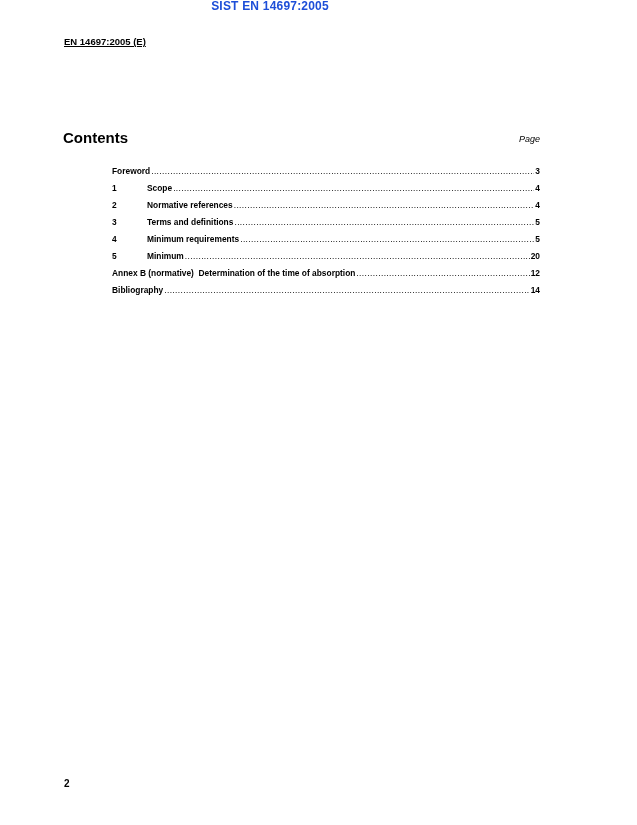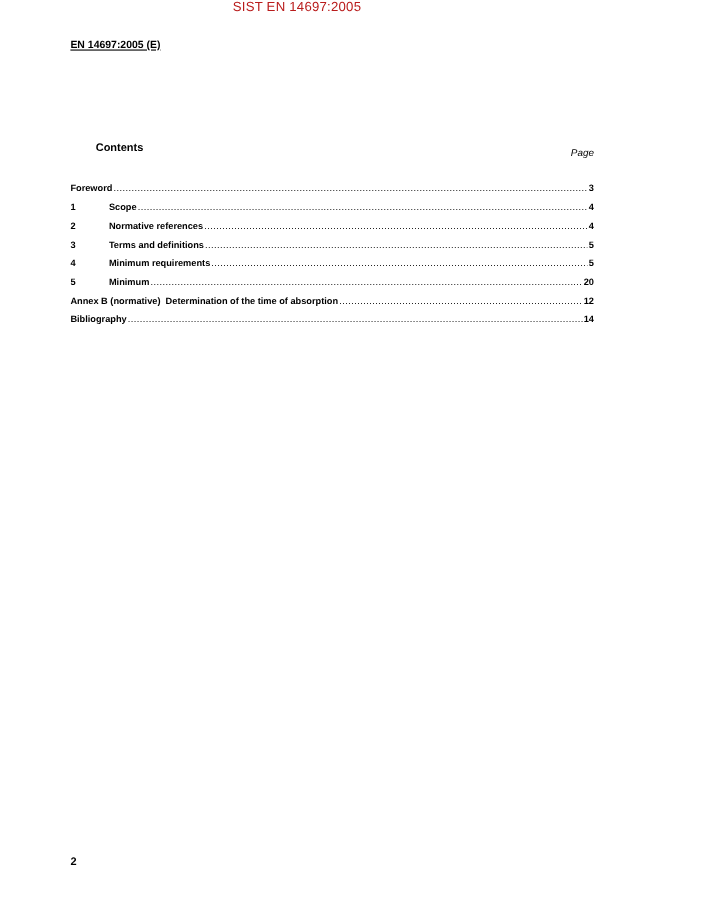--- a/index.html
+++ b/index.html
@@ -1,22 +1,22 @@
 <!DOCTYPE html>
 <html><head>
 <meta charset="utf-8">
 <style>
   html, body { margin:0; padding:0; background:#ffffff; }
   body { width:637px; height:825px; position:relative; overflow:hidden; font-family:"Liberation Sans", sans-serif; color:#000; }
-  .watermark { position:absolute; top:-1px; left:0; width:540px; text-align:center; font-size:12px; font-weight:normal; color:#b91c1c; letter-spacing:0.2px; }
+  .watermark { position:absolute; top:-1px; left:0; width:540px; text-align:center; font-size:12px; font-weight:bold; color:#1d4ed8; letter-spacing:0.2px; }
   .doc-id { position:absolute; top:36px; left:64px; font-size:9.5px; font-weight:bold;text-decoration:underline; }
-  .contents-title { position:absolute; top:129px; left:63px; font-size:10px; font-weight:bold;margin-left:24px; }
+  .contents-title { position:absolute; top:129px; left:63px; font-size:15px; font-weight:bold; }
   .page-label { position:absolute; top:134px; right:97px; font-size:9px;font-style:italic; }
   .toc { position:absolute; top:166px; left:64px; width:476px; }
-  .toc-row { display:flex; align-items:baseline; height:17px; font-size:8.4px; font-weight:bold; white-space:nowrap; }
+  .toc-row { display:flex; align-items:baseline; height:17px; font-size:8.4px; font-weight:bold; white-space:nowrap;margin-left:48px; }
   .toc-num { width:35px; flex:none; }
   .toc-label { flex:none; }
   .toc-dots { flex:1; overflow:hidden; margin:0 1px; }
   .toc-dots::after { content:"..............................................................................................................................................................................................................................................................."; font-weight:normal; letter-spacing:0.4px; }
   .toc-page { flex:none; text-align:right; }
   .page-number { position:absolute; top:778px; left:64px; font-size:10px; font-weight:bold; }
 </style>
 </head>
 <body>
 

